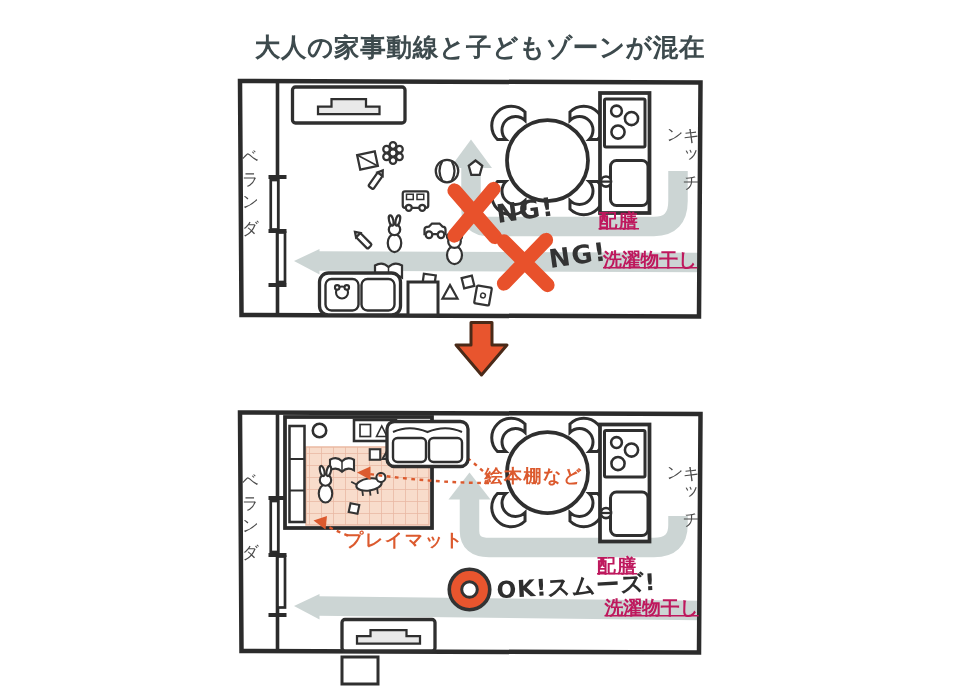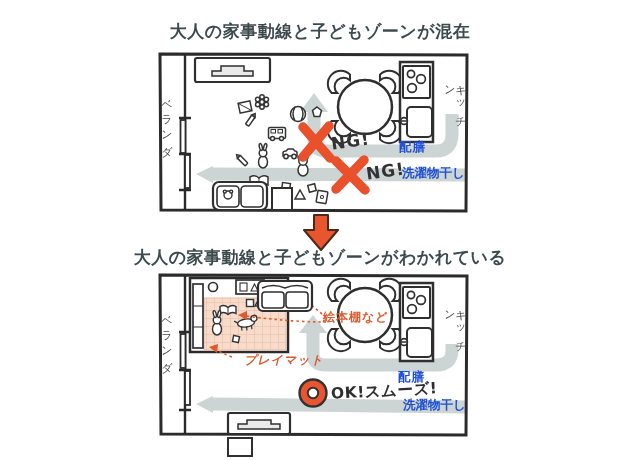--- a/index.html
+++ b/index.html
@@ -10,32 +10,31 @@
   .title{
     position:absolute;left:0;width:640px;text-align:center;
     font-size:17px;font-weight:bold;color:#3d4a4d;letter-spacing:0.5px;
   }
   svg{position:absolute;}
   .lbl{position:absolute;line-height:1;}
   .vtext{
     writing-mode:vertical-rl;text-orientation:upright;
     font-size:11px;color:#4a4a4a;letter-spacing:3px;font-weight:500;
   }
-  .orange{color:#1d4ed8;font-weight:bold;font-size:12.5px;letter-spacing:1px;}
+  .orange{color:#be185d;font-weight:bold;font-size:12.5px;letter-spacing:1px;text-decoration:underline;}
   .orange-big{color:#dc5a2e;font-weight:bold;font-size:12px;letter-spacing:1px;}
   .ng{font-size:17px;font-weight:bold;color:#333;transform:rotate(-8deg);letter-spacing:1px;}
   .ok{font-size:15.5px;font-weight:bold;color:#2e2e2e;transform:rotate(-3deg);letter-spacing:0.5px;}
 </style>
 </head>
 <body>
 
 <div id="canvas">
 
   <div class="title" style="top:20px;">大人の家事動線と子どもゾーンが混在</div>
-  <div class="title" style="top:246px;">大人の家事動線と子どもゾーンがわかれている</div>
 
   <svg style="left:150px;top:50px;" width="330" height="165" viewBox="0 0 330 165">
 
     <g stroke="#ccd5d4" fill="#ccd5d4">
       <path d="M302,64 L302,84 Q302,101 286,101 L176,101 Q164,101 164,90 L164,58" fill="none" stroke-width="13" stroke-linejoin="round"></path>
       <polygon points="150,62 178,62 164,43" stroke="none"></polygon>
     </g>
     <g stroke="#ccd5d4" fill="#ccd5d4">
       <path d="M316,125 L62,124" fill="none" stroke-width="13"></path>
       <polygon points="63,116 63,133 46,124" stroke="none"></polygon>
@@ -322,18 +321,18 @@
       <rect x="78" y="143" width="62" height="21" rx="2" stroke-width="2.2"></rect>
       <path d="M88,159 L130,159 L130,154 L121,154 L121,150 L97,150 L97,154 L88,154 Z" fill="#e9e9e9" stroke-width="1.5"></path>
     </g>
 
     <rect x="78" y="168" width="24" height="18" fill="#fff" stroke="#2f2f2f" stroke-width="2"></rect>
   </svg>
 
   <div class="lbl vtext" style="left:161px;top:308px;height:70px;">ベランダ</div>
   <div class="lbl vtext" style="left:444px;top:303px;height:60px;">キッチン</div>
   <div class="lbl orange-big" style="left:323px;top:311px;">絵本棚など</div>
-  <div class="lbl orange-big" style="left:244px;top:354px;font-style:italic;">プレイマット</div>
+  <div class="lbl orange-big" style="left:230px;top:354px;">プレイマット</div>
   <div class="lbl orange" style="left:398px;top:371px;">配膳</div>
   <div class="lbl orange" style="left:403px;top:399px;letter-spacing:0;">洗濯物干し</div>
   <div class="lbl ok" style="left:331px;top:384px;">OK!スムーズ!</div>
 
 </div>
 
 </body></html>

